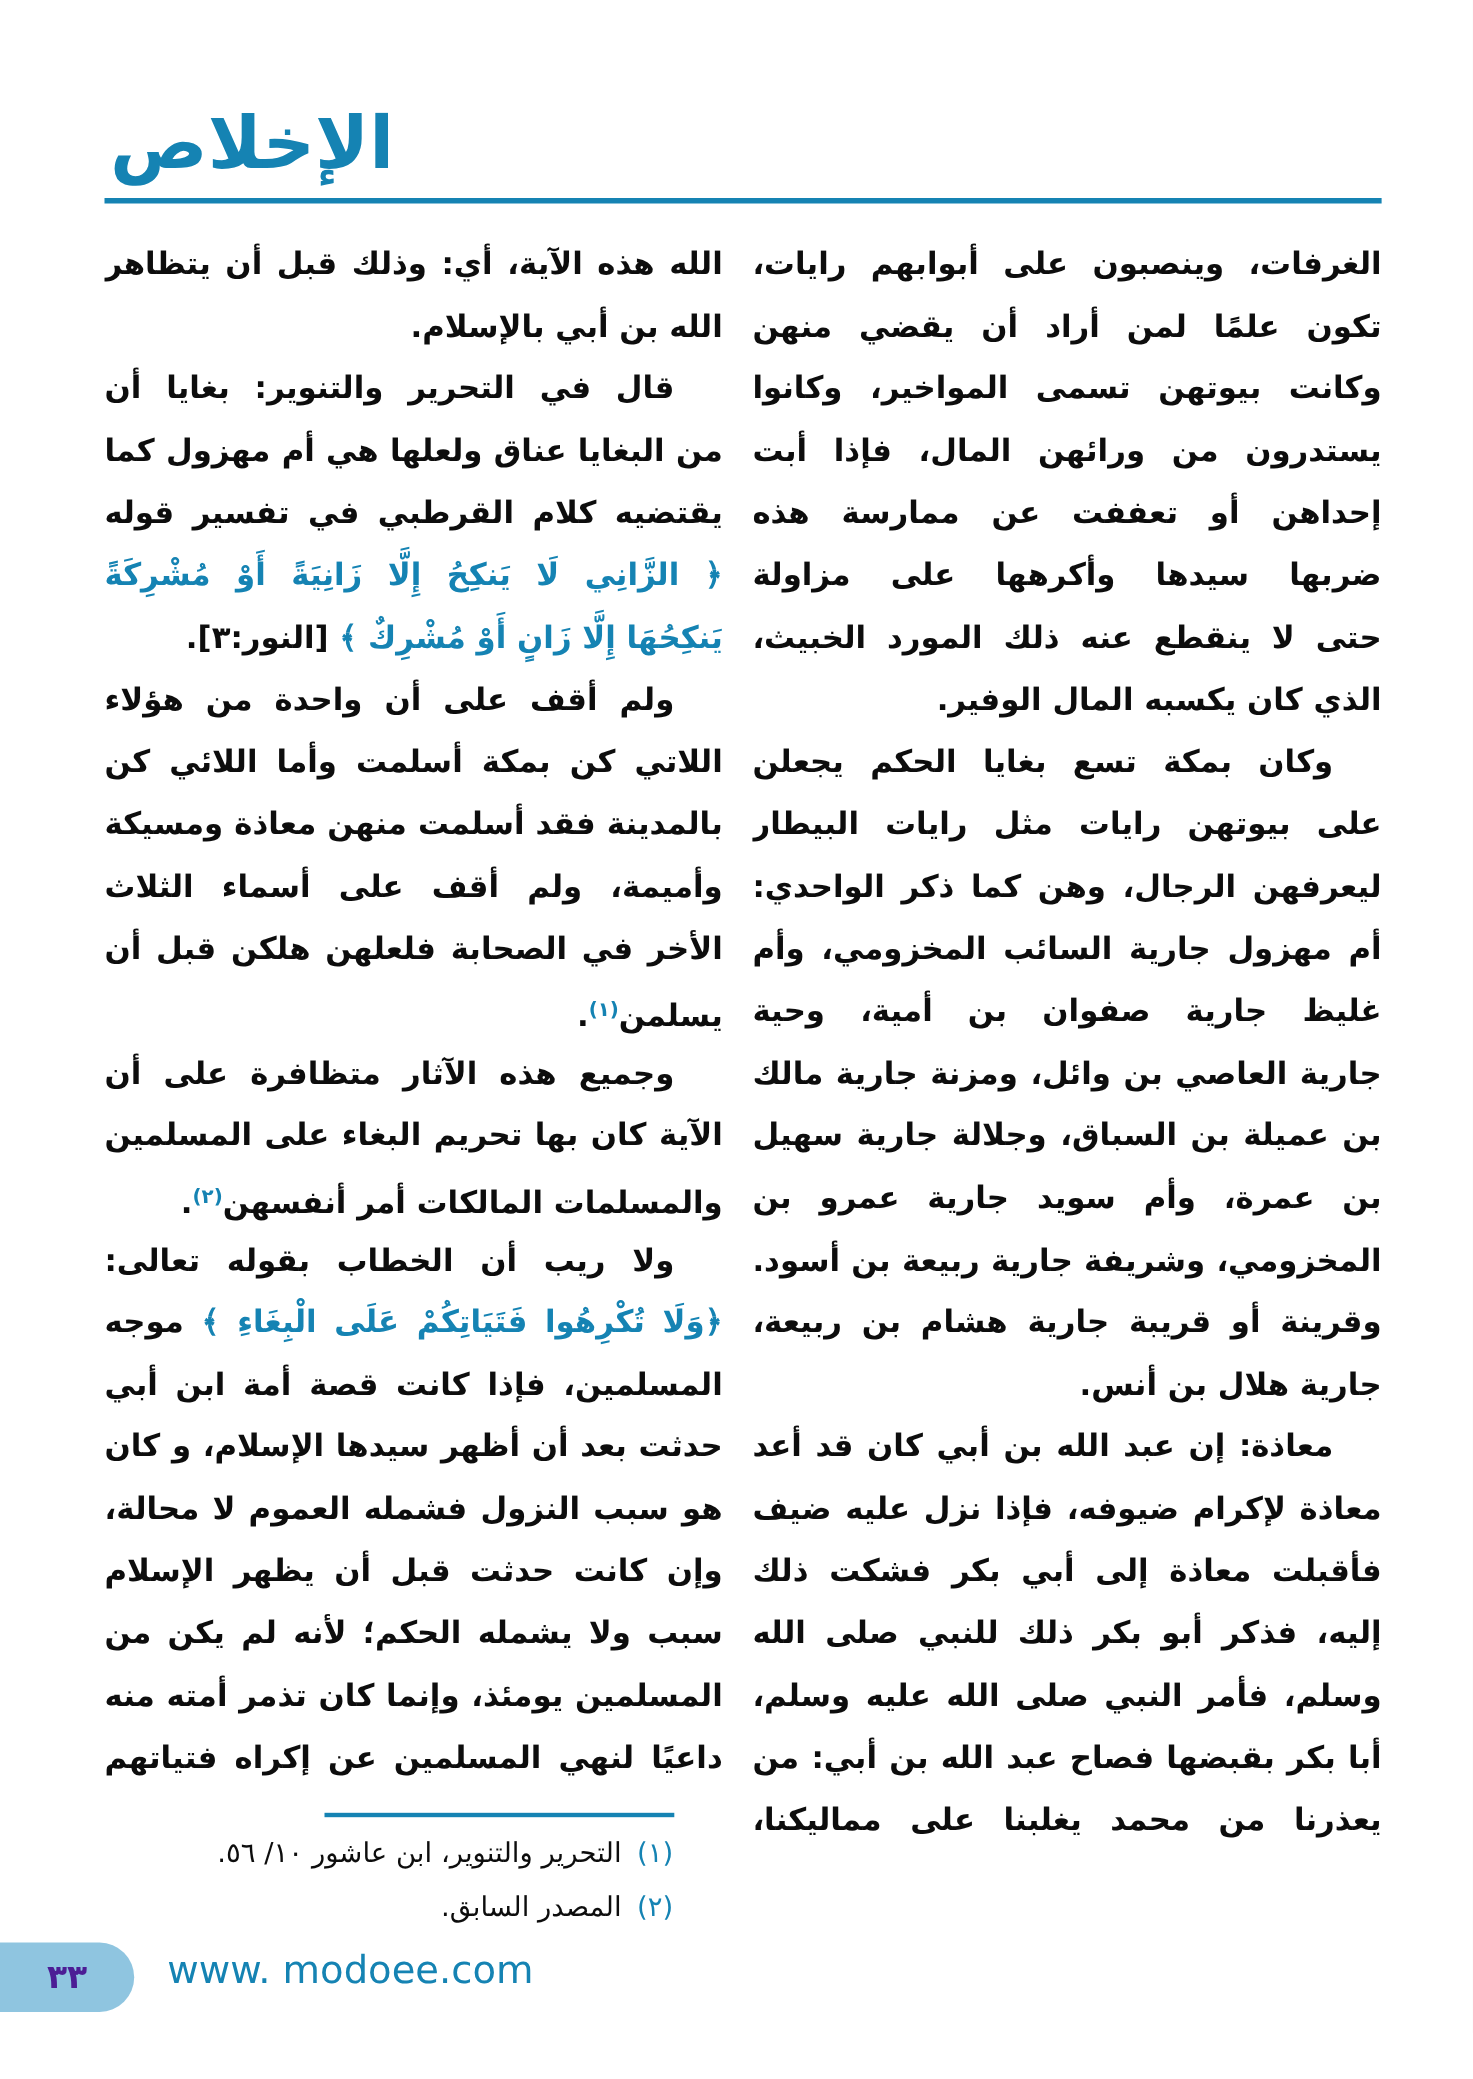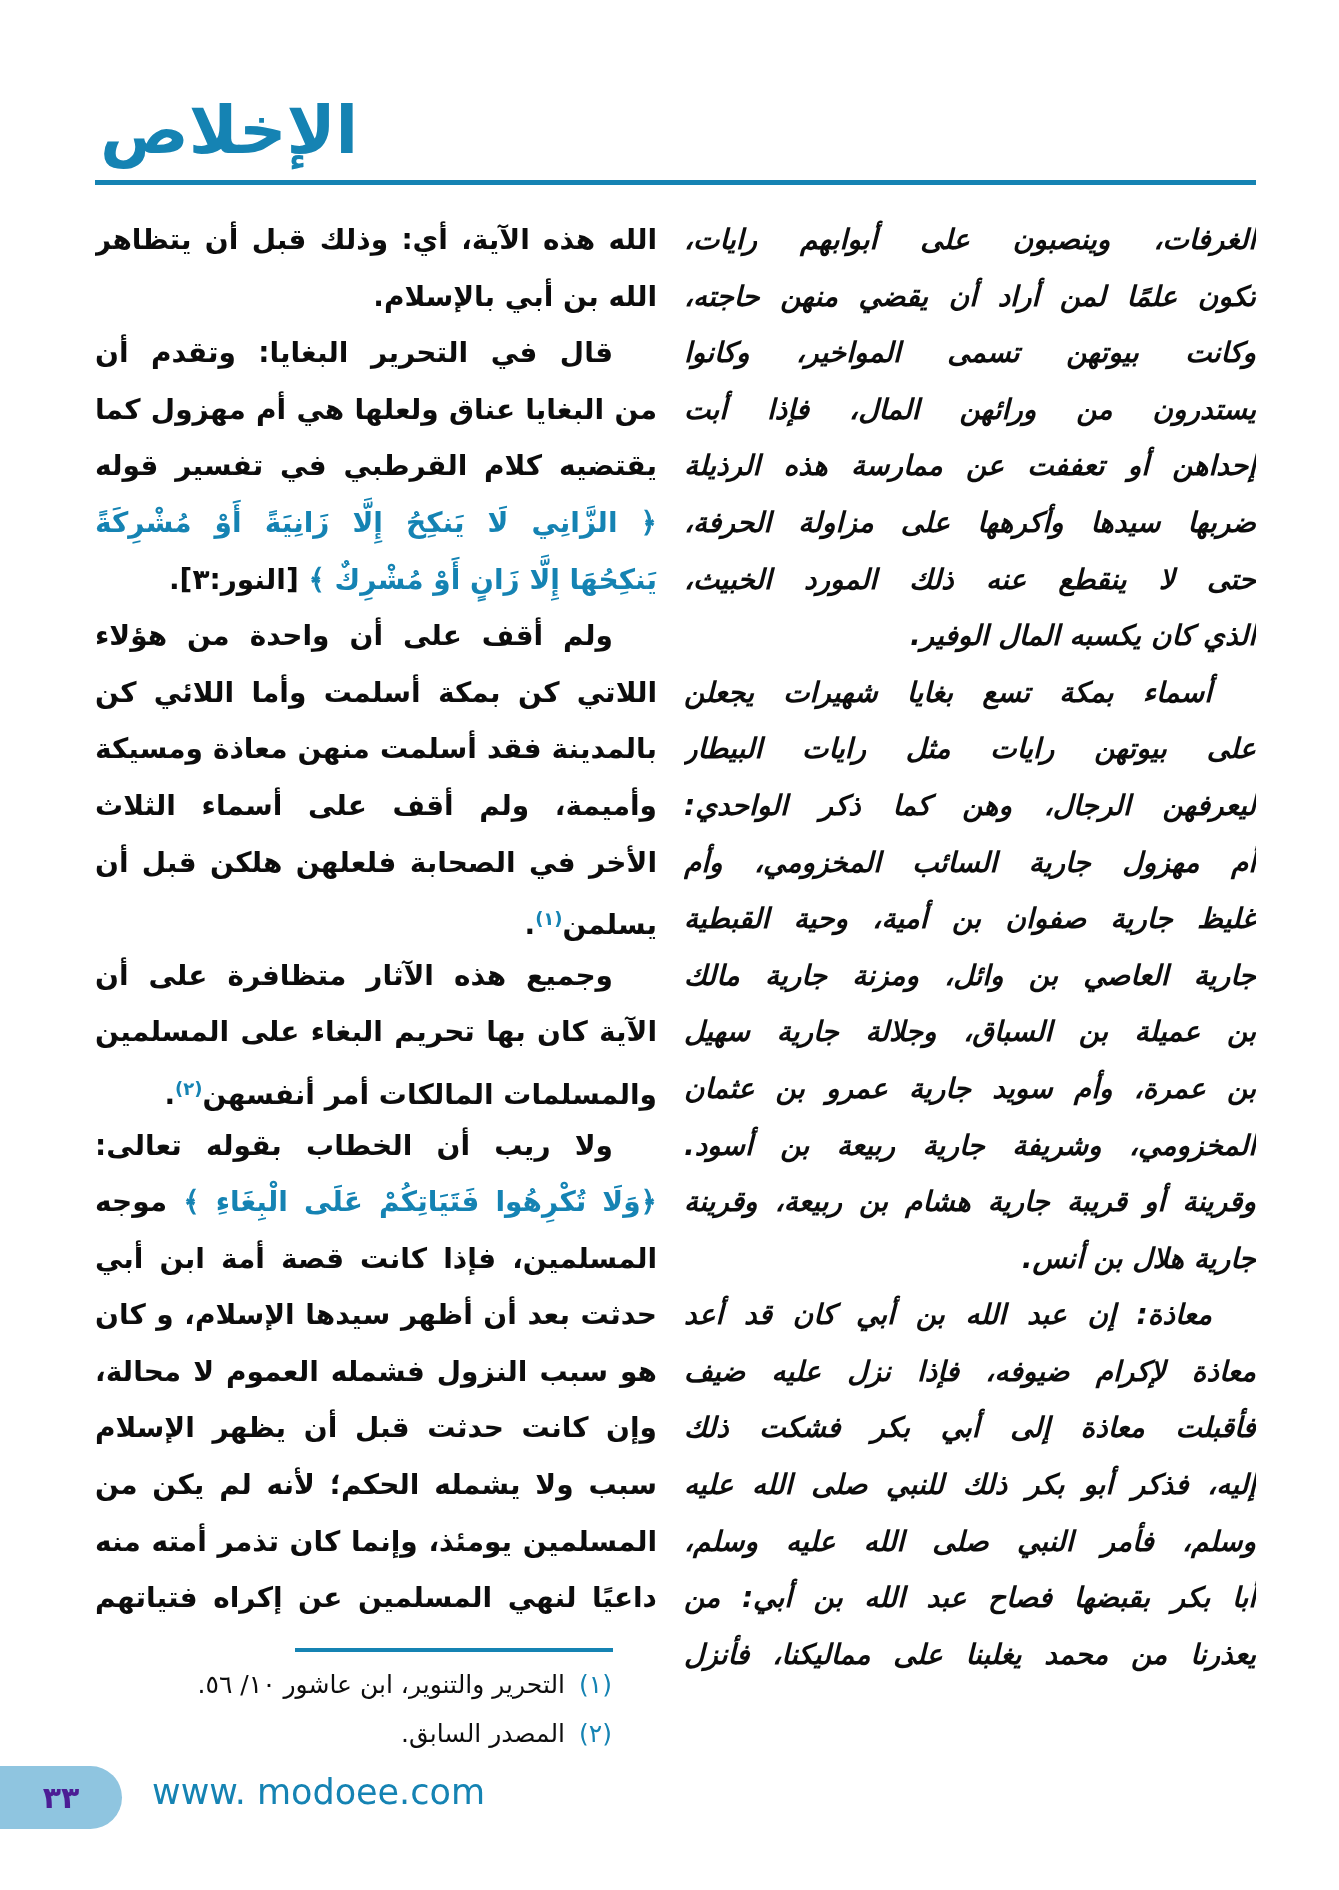--- a/index.html
+++ b/index.html
@@ -20,21 +20,21 @@
     direction:rtl;
   }
   .header-rule{
     position:absolute;left:95px;right:83px;top:180px;height:5px;
     background:var(--accent,#1583B3);
   }
   .col{
     position:absolute;top:212px;
     font-size:28px;font-weight:bold;
   }
-  .col-right{right:83px;width:572px;font-style:italic;}
+  .col-right{right:83px;width:572px;}
   .col-left{left:95px;width:562px;}
   .line{
     height:56.6px;line-height:56.6px;
     text-align:justify;text-align-last:justify;
     overflow:hidden;
     white-space:normal;
   }
   .line.end{text-align-last:right;}
   .line.indent{padding-right:44px;}
   .q{color:var(--accent,#1583B3);}
@@ -78,21 +78,21 @@
 
   <div class="col col-right">
       <div class="line"><span>الغرفات، وينصبون على أبوابهم رايات،</span></div>
       <div class="line"><span>تكون علمًا لمن أراد أن يقضي منهن حاجته،</span></div>
       <div class="line"><span>وكانت بيوتهن تسمى المواخير، وكانوا</span></div>
       <div class="line"><span>يستدرون من ورائهن المال، فإذا أبت</span></div>
       <div class="line"><span>إحداهن أو تعففت عن ممارسة هذه الرذيلة</span></div>
       <div class="line"><span>ضربها سيدها وأكرهها على مزاولة الحرفة،</span></div>
       <div class="line"><span>حتى لا ينقطع عنه ذلك المورد الخبيث،</span></div>
       <div class="line end"><span>الذي كان يكسبه المال الوفير.</span></div>
-      <div class="line indent"><span>أسماء بمكة تسع بغايا شهيرات يجعلن</span></div>
+      <div class="line indent"><span>وكان بمكة تسع بغايا الحكم يجعلن</span></div>
       <div class="line"><span>على بيوتهن رايات مثل رايات البيطار</span></div>
       <div class="line"><span>ليعرفهن الرجال، وهن كما ذكر الواحدي:</span></div>
       <div class="line"><span>أم مهزول جارية السائب المخزومي، وأم</span></div>
       <div class="line"><span>غليظ جارية صفوان بن أمية، وحية القبطية</span></div>
       <div class="line"><span>جارية العاصي بن وائل، ومزنة جارية مالك</span></div>
       <div class="line"><span>بن عميلة بن السباق، وجلالة جارية سهيل</span></div>
       <div class="line"><span>بن عمرة، وأم سويد جارية عمرو بن عثمان</span></div>
       <div class="line"><span>المخزومي، وشريفة جارية ربيعة بن أسود.</span></div>
       <div class="line"><span>وقرينة أو قريبة جارية هشام بن ربيعة، وقرينة</span></div>
       <div class="line end"><span>جارية هلال بن أنس.</span></div>
@@ -101,21 +101,21 @@
       <div class="line"><span>فأقبلت معاذة إلى أبي بكر فشكت ذلك</span></div>
       <div class="line"><span>إليه، فذكر أبو بكر ذلك للنبي صلى الله عليه</span></div>
       <div class="line"><span>وسلم، فأمر النبي صلى الله عليه وسلم،</span></div>
       <div class="line"><span>أبا بكر بقبضها فصاح عبد الله بن أبي: من</span></div>
       <div class="line"><span>يعذرنا من محمد يغلبنا على مماليكنا، فأنزل</span></div>
     </div>
 
   <div class="col col-left">
       <div class="line"><span>الله هذه الآية، أي: وذلك قبل أن يتظاهر عبد</span></div>
       <div class="line end"><span>الله بن أبي بالإسلام.</span></div>
-      <div class="line indent"><span>قال في التحرير البغايا: وتقدم أن</span></div>
+      <div class="line indent"><span>قال في التحرير والتنوير: بغايا أن</span></div>
       <div class="line"><span>من البغايا عناق ولعلها هي أم مهزول كما</span></div>
       <div class="line"><span>يقتضيه كلام القرطبي في تفسير قوله تعالى:</span></div>
       <div class="line"><span class="q">﴿ الزَّانِي لَا يَنكِحُ إِلَّا زَانِيَةً أَوْ مُشْرِكَةً وَالزَّانِيَةُ لَا</span></div>
       <div class="line end"><span class="q">يَنكِحُهَا إِلَّا زَانٍ أَوْ مُشْرِكٌ ﴾</span><span> [النور:٣].</span></div>
       <div class="line indent"><span>ولم أقف على أن واحدة من هؤلاء</span></div>
       <div class="line"><span>اللاتي كن بمكة أسلمت وأما اللائي كن</span></div>
       <div class="line"><span>بالمدينة فقد أسلمت منهن معاذة ومسيكة</span></div>
       <div class="line"><span>وأميمة، ولم أقف على أسماء الثلاث</span></div>
       <div class="line"><span>الأخر في الصحابة فلعلهن هلكن قبل أن</span></div>
       <div class="line end"><span>يسلمن</span><span class="m">(١)</span><span>.</span></div>

